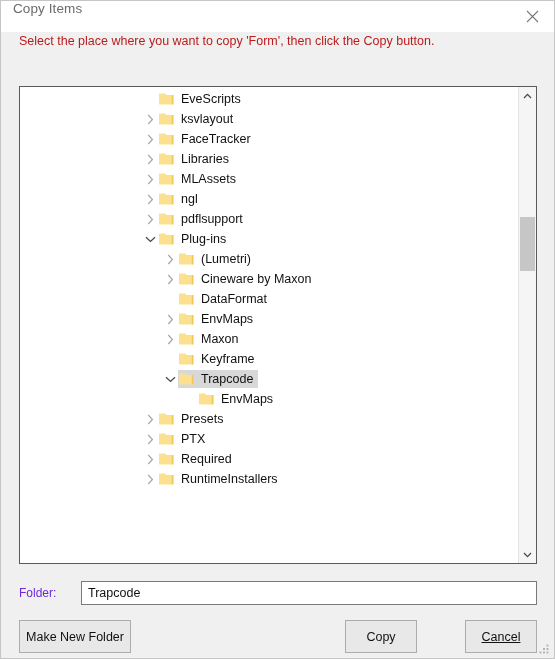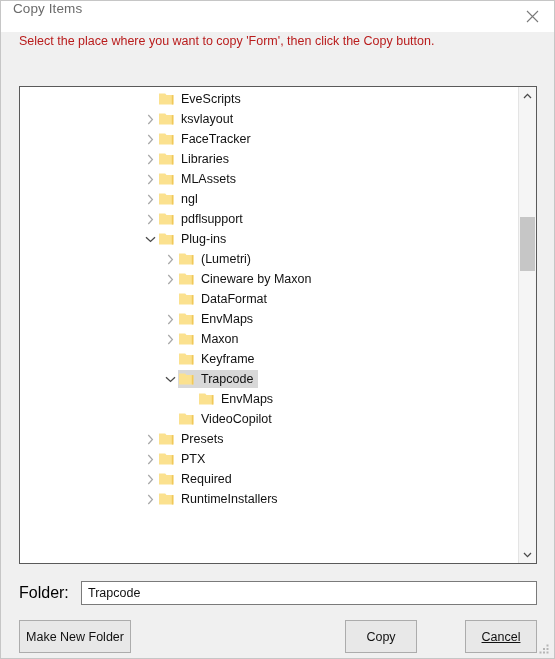--- a/index.html
+++ b/index.html
@@ -167,22 +167,22 @@
   #folder-row {
     position: absolute;
     left: 18px;
     top: 548px;
     width: 518px;
     height: 26px;
     display: flex;
     align-items: center;
   }
   #folder-label {
-    font-size: 16px;
-    color: #000000;
+    font-size: 12px;
+    color: #6d28d9;
     width: 62px;
     flex: 0 0 62px;
   }
   #folder-input {
     flex: 1;
     height: 24px;
     box-sizing: border-box;
     border: 1px solid #7a7a7a;
     background: #ffffff;
     font-family: "Liberation Sans", sans-serif;
@@ -481,32 +481,20 @@
             <div class="tree-row">
               <span class="chevron" style="margin-left: 162px;"></span>
               <span class="row-inner">
                 <span class="folder-icon">
                   <svg width="17" height="14" viewBox="0 0 17 14">
                     <path d="M1,1.5 h6.2 l1.3,1.6 H15.4 v9.4 H1 Z" fill="#fbe18f"></path>
                     <rect x="13.8" y="3.1" width="1.6" height="9.4" fill="#f0c85a"></rect>
                   </svg>
                 </span>
                 <span class="row-label">EnvMaps</span>
-              </span>
-            </div>
-            <div class="tree-row">
-              <span class="chevron" style="margin-left: 142px;"></span>
-              <span class="row-inner">
-                <span class="folder-icon">
-                  <svg width="17" height="14" viewBox="0 0 17 14">
-                    <path d="M1,1.5 h6.2 l1.3,1.6 H15.4 v9.4 H1 Z" fill="#fbe18f"></path>
-                    <rect x="13.8" y="3.1" width="1.6" height="9.4" fill="#f0c85a"></rect>
-                  </svg>
-                </span>
-                <span class="row-label">VideoCopilot</span>
               </span>
             </div>
             <div class="tree-row">
               <span class="chevron" style="margin-left: 122px;">
                 <svg width="7" height="11" viewBox="0 0 7 11">
                   <path d="M1.3,1 L5.4,5.5 L1.3,10" stroke="#a8a8a8" stroke-width="1.25" fill="none"></path>
                 </svg>
               </span>
               <span class="row-inner">
                 <span class="folder-icon">

